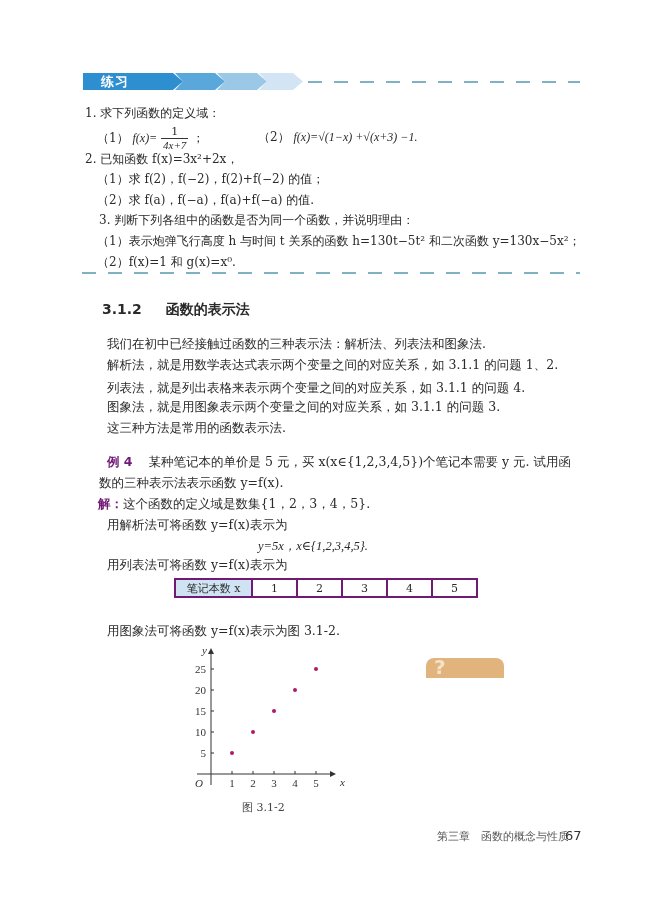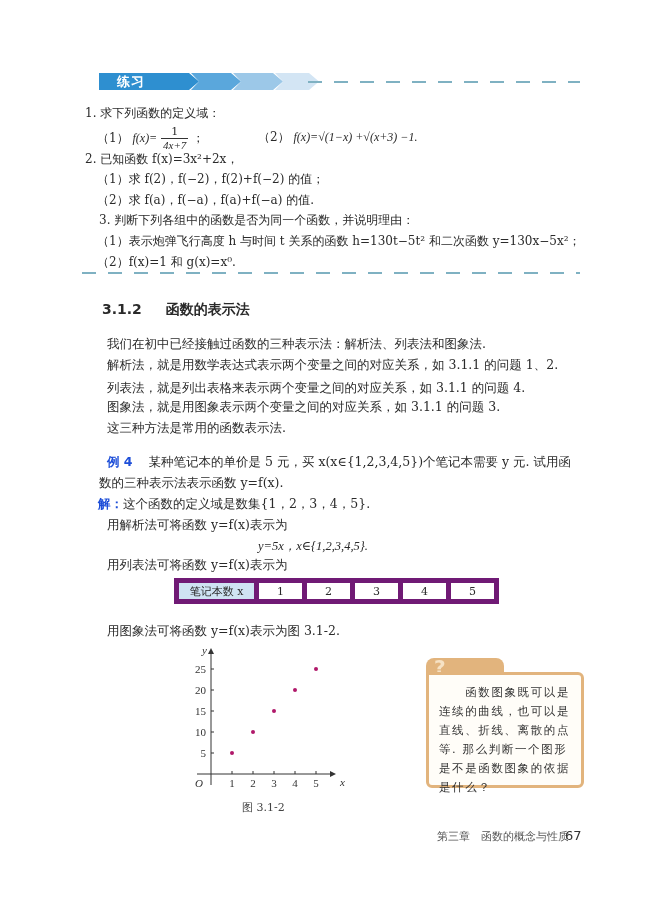--- a/index.html
+++ b/index.html
@@ -3,35 +3,35 @@
 <meta charset="utf-8">
 <style>
   html, body { margin: 0; padding: 0; background: #ffffff; }
   body { width: 648px; height: 909px; position: relative; overflow: hidden;
          font-family: "DejaVu Serif", "Liberation Serif", serif; color: #2a2a2a; }
   .abs { position: absolute; }
   .txt { font-size: 12px; line-height: 16px; white-space: nowrap; }
   .math { font-family: "Liberation Serif", "DejaVu Serif", serif; font-style: italic; }
 
   
-  .banner { position: absolute; left: 83px; top: 73px; height: 17px; width: 220px; margin-left: 16px; }
+  .banner { position: absolute; left: 83px; top: 73px; height: 17px; width: 220px; }
   .chev { position: absolute; top: 0; height: 17px;
           clip-path: polygon(0 0, calc(100% - 10px) 0, 100% 50%, calc(100% - 10px) 100%, 0 100%, 8px 50%); }
   .chev.first { clip-path: polygon(0 0, calc(100% - 10px) 0, 100% 50%, calc(100% - 10px) 100%, 0 100%); }
   .banner-label { position: absolute; left: 18px; top: 0; line-height: 17px; font-size: 13px; color: #ffffff;
                   font-family: "DejaVu Sans", "Liberation Sans", sans-serif; font-weight: bold; letter-spacing: 1px; }
   .dash-line { position: absolute; height: 2px;
                background: repeating-linear-gradient(90deg, #7fb1c2 0 14px, transparent 14px 26px); }
 
   .section-title { font-family: "DejaVu Sans", "Liberation Sans", sans-serif; font-weight: bold; font-size: 14px; }
-  .blue { color: #1d4ed8; }
+  .blue { color: #701a75; }
 
   table.vals { position: absolute; left: 174px; top: 578px; border-collapse: collapse;
                font-size: 11px; }
-  table.vals td { border: 5px solid #701a75; height: 16px; text-align: center; padding: 0; }
+  table.vals td { border: 2px solid #701a75; height: 16px; text-align: center; padding: 0; }
   table.vals td.hdr { background: #cfe3f3; width: 75px; }
   table.vals td.cell { width: 43px; }
 
   .chart { position: absolute; left: 180px; top: 640px; width: 180px; height: 180px; }
   .tip { position: absolute; left: 426px; top: 658px; width: 160px; height: 128px; }
   .tip-tab { position: absolute; left: 0; top: 0; width: 78px; height: 20px; background: #e2b47d;
              border-radius: 8px 8px 0 0; }
   .tip-box { position: absolute; left: 0; top: 14px; width: 152px; height: 110px; border: 3px solid #e2b47d;
              border-radius: 0 6px 6px 6px; background: #fffdf8; }
   .tip-q { position: absolute; left: 8px; top: -3px; font-size: 20px; color: #f6e2c5; font-weight: bold;
@@ -159,19 +159,16 @@
         <text x="160" y="146" font-style="italic">x</text>
         <text x="22" y="14" font-style="italic">y</text>
       </g>
   </svg>
   <div class="abs" style="left:62px;top:160px;font-size:11px;color:#444;">图 3.1-2</div>
 </div>
 
 <div class="tip">
   <div class="tip-tab"></div>
   <span class="tip-q">?</span>
-  <div class="tip-box">
-    <div class="tip-text">　　函数图象既可以是连续的曲线，也可以是直线、折线、离散的点等. 那么判断一个图形是不是函数图象的依据是什么？</div>
-  </div>
 </div>
 
 <div class="abs txt footer" style="left:437px;top:829px;">第三章　函数的概念与性质</div>
 <div class="abs pagenum" style="left:565px;top:828px;">67</div>
 
 </body></html>

